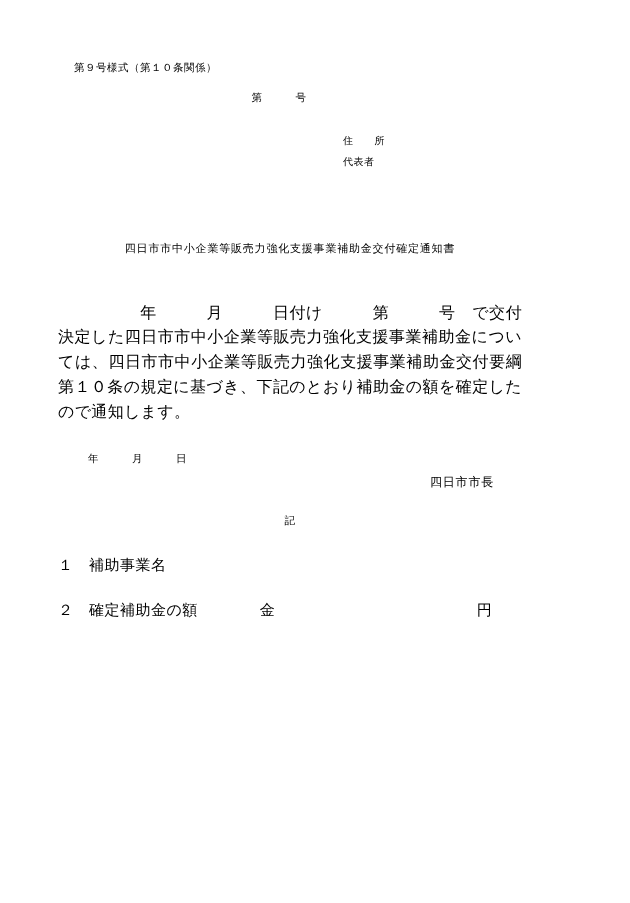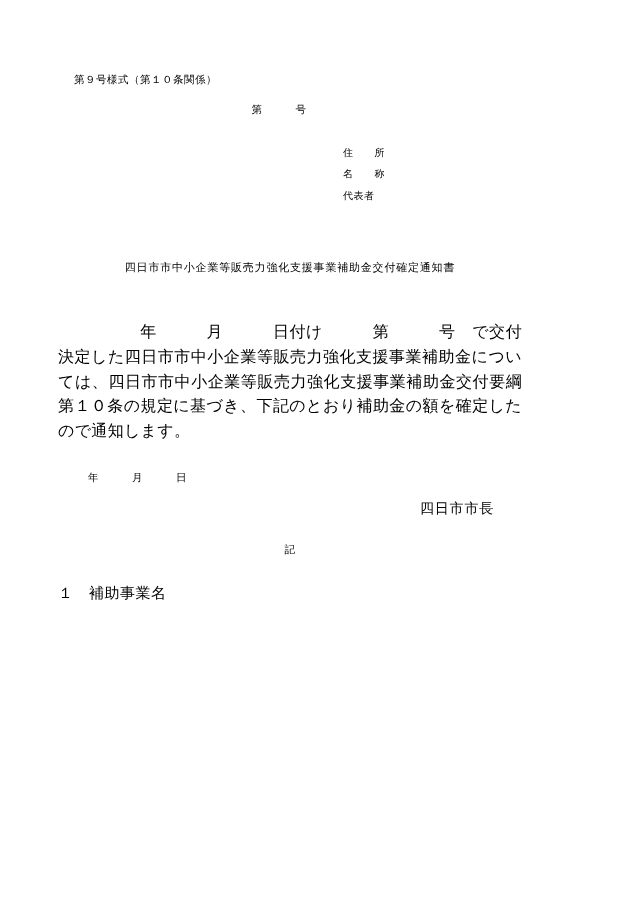--- a/index.html
+++ b/index.html
@@ -14,21 +14,21 @@
   .page {
     position: relative;
     width: 630px;
     height: 903px;
     background: #ffffff;
     overflow: hidden;
   }
   .doc {
     position: absolute;
     left: 0;
-    top: 16px;
+    top: 4px;
     width: 568px;
     box-sizing: border-box;
     padding: 56px 46px 0 58px;
     font-size: 10.5px;
     line-height: 1.55;
   }
 
   .form-id {
     margin: 0 0 14px 16px;
     font-size: 10.5px;
@@ -46,21 +46,21 @@
     margin: 0 0 0 285px;
     font-size: 10px;
     letter-spacing: 0.5px;
   }
   .addressee .line {
     margin-bottom: 6px;
     white-space: pre;
   }
 
   .title {
-    margin: 56px 0 0 0;
+    margin: 70px 0 0 0;
     text-align: center;
     font-size: 11px;
     letter-spacing: 0.8px;
   }
 
   .body-block {
     margin: 44px 0 0 0;
     font-size: 16px;
     letter-spacing: 0.3px;
     text-align: justify;
@@ -74,23 +74,23 @@
   }
 
   .date-line {
     margin: 26px 0 0 30px;
     font-size: 10.5px;
     white-space: pre;
     letter-spacing: 0.5px;
   }
 
   .signer {
-    margin: 12px 28px 0 0;
+    margin: 6px 28px 0 0;
     text-align: right;
-    font-size: 14px;
+    font-size: 12px;
     letter-spacing: 0.8px;
   }
 
   .ki {
     margin: 22px 0 0 0;
     text-align: center;
     font-size: 10.5px;
     letter-spacing: 0.5px;
   }
 
@@ -109,34 +109,34 @@
 
 <div class="page">
   <div class="doc">
 
     <div class="form-id">第９号様式（第１０条関係）</div>
 
     <div class="doc-number">第　　　号</div>
 
     <div class="addressee">
       <div class="line">住　　所</div>
-      <div class="line">名　　称</div>
       <div class="line">代表者</div>
     </div>
 
     <div class="title">四日市市中小企業等販売力強化支援事業補助金交付確定通知書</div>
 
     <div class="body-block">
       <p><span class="indent"></span><span>年　　　月　　　日付け　　　第　　　号　で交付決定した四日市市中小企業等販売力強化</span><span>支援事業補助金については、四日市市中小企業等販売力強化支援事業補助金交付要綱第１０条</span><span>の規定に基づき、下記のとおり補助金の額を確定したので通知します。</span></p>
     </div>
 
     <div class="date-line">年　　　月　　　日</div>
 
     <div class="signer">四日市市長</div>
 
     <div class="ki">記</div>
 
     <div class="items">
       <div class="item">１　補助事業名</div>
+      <div class="item">２　確定補助金の額　　　　金　　　　　　　　　　　　　円</div>
     </div>
 
   </div>
 </div>
 
 </body></html>

